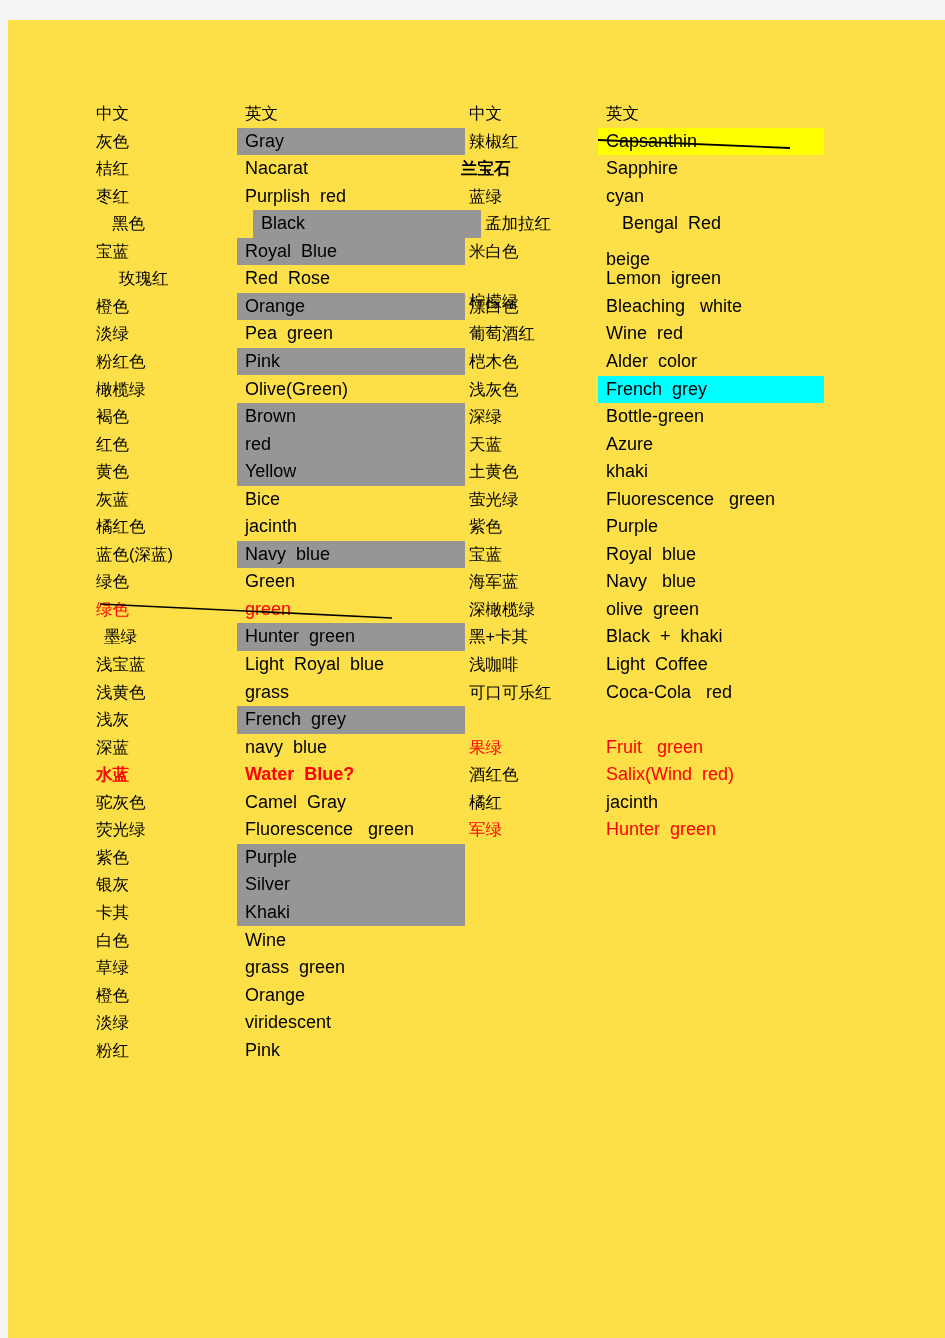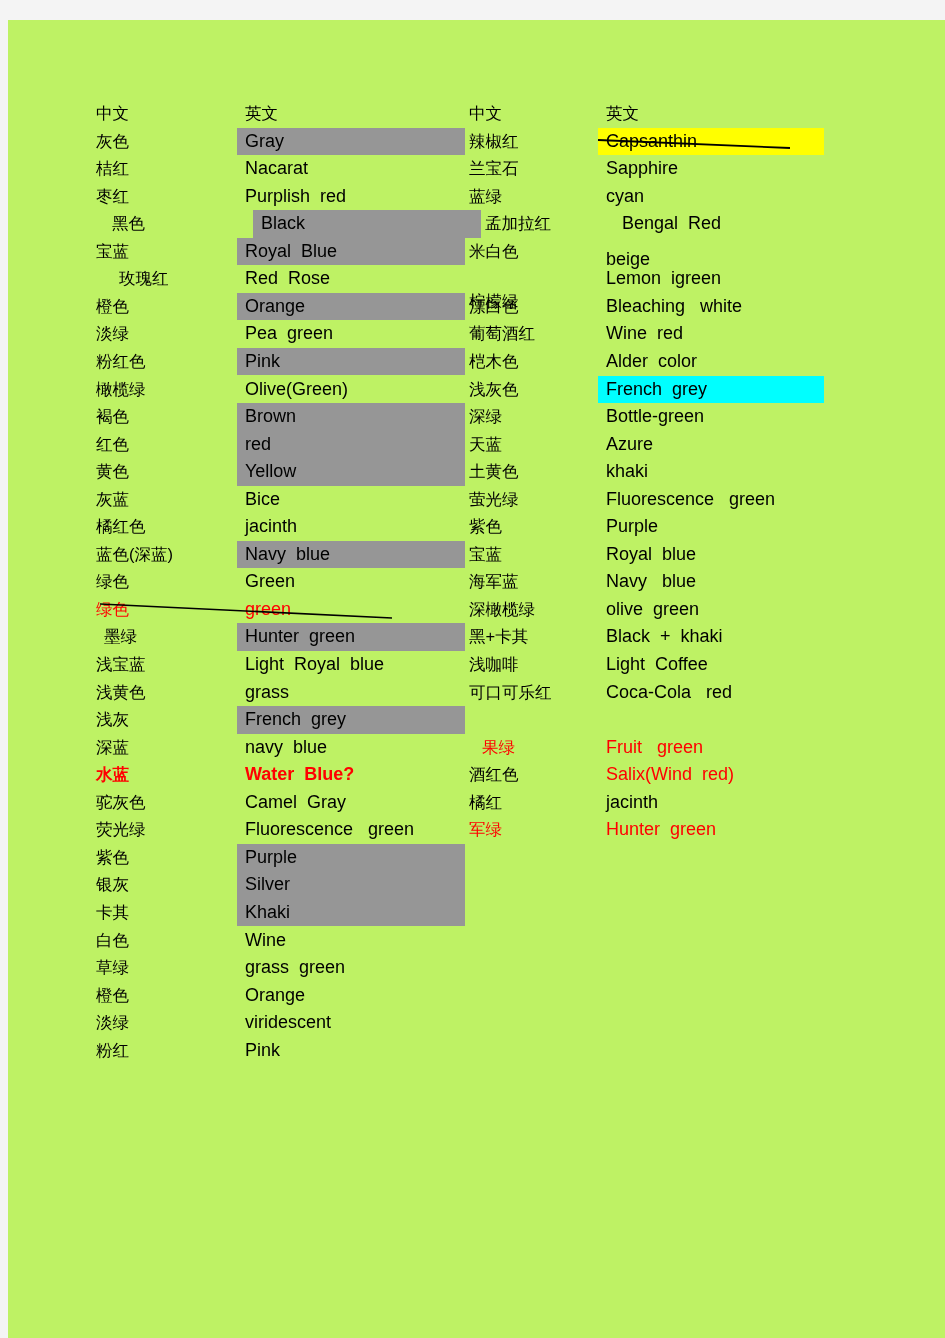--- a/index.html
+++ b/index.html
@@ -24,21 +24,21 @@
   #page-edge-left {
     position: absolute;
     left: 0; top: 0;
     width: 8px; height: 1338px;
     background: #f4f4f4;
   }
   #sheet {
     position: absolute;
     left: 8px; top: 20px;
     width: 937px; height: 1318px;
-    background: #bef264;
+    background: #fde047;
   }
 
   
   #table {
     position: absolute;
     left: 88px;          
     top: 80px;           
     width: 800px;
   }
   .row {
@@ -110,21 +110,21 @@
         <div class="hl hl-gray" style="left: 141px; width: 228px; top: 0px; height: 27.55px; background: rgb(150, 150, 150);"></div>
         <span class="cell zh" style="left: 0px;">灰色</span>
         <span class="cell en" style="left: 149px;">Gray</span>
         <div class="hl hl-yellow" style="left: 502px; width: 226px; top: 0px; height: 27.55px; background: rgb(255, 255, 0);"></div>
         <span class="cell zh" style="left: 373px;">辣椒红</span>
         <span class="cell en" style="left: 510px;">Capsanthin</span>
       </div>
       <div class="row" style="top: 55.1px; position: absolute; left: 0px; width: 800px;">
         <span class="cell zh" style="left: 0px;">桔红</span>
         <span class="cell en" style="left: 149px;">Nacarat</span>
-        <span class="cell zh" style="left: 373px;">兰宝石</span>
+        <span class="cell zh" style="left: 365px; font-weight: bold;">兰宝石</span>
         <span class="cell en" style="left: 510px;">Sapphire</span>
       </div>
       <div class="row" style="top: 82.65px; position: absolute; left: 0px; width: 800px;">
         <span class="cell zh" style="left: 0px;">枣红</span>
         <span class="cell en" style="left: 149px;">Purplish  red</span>
         <span class="cell zh" style="left: 373px;">蓝绿</span>
         <span class="cell en" style="left: 510px;">cyan</span>
       </div>
       <div class="row" style="top: 110.2px; position: absolute; left: 16px; width: 800px;">
         <div class="hl hl-gray" style="left: 141px; width: 228px; top: 0px; height: 27.55px; background: rgb(150, 150, 150);"></div>
@@ -245,21 +245,21 @@
         <span class="cell en" style="left: 510px;">Coca-Cola   red</span>
       </div>
       <div class="row" style="top: 606.1px; position: absolute; left: 0px; width: 800px;">
         <div class="hl hl-gray" style="left: 141px; width: 228px; top: 0px; height: 27.55px; background: rgb(150, 150, 150);"></div>
         <span class="cell zh" style="left: 0px;">浅灰</span>
         <span class="cell en" style="left: 149px;">French  grey</span>
       </div>
       <div class="row" style="top: 633.65px; position: absolute; left: 0px; width: 800px;">
         <span class="cell zh" style="left: 0px;">深蓝</span>
         <span class="cell en" style="left: 149px;">navy  blue</span>
-        <span class="cell zh red" style="left: 386px;">果绿</span>
+        <span class="cell zh red" style="left: 373px;">果绿</span>
         <span class="cell en red" style="left: 510px;">Fruit   green</span>
       </div>
       <div class="row" style="top: 661.2px; position: absolute; left: 0px; width: 800px;">
         <span class="cell zh red bold" style="left: 0px;">水蓝</span>
         <span class="cell en red bold" style="left: 149px;">Water  Blue?</span>
         <span class="cell zh" style="left: 373px;">酒红色</span>
         <span class="cell en red" style="left: 510px;">Salix(Wind  red)</span>
       </div>
       <div class="row" style="top: 688.75px; position: absolute; left: 0px; width: 800px;">
         <span class="cell zh" style="left: 0px;">驼灰色</span>

